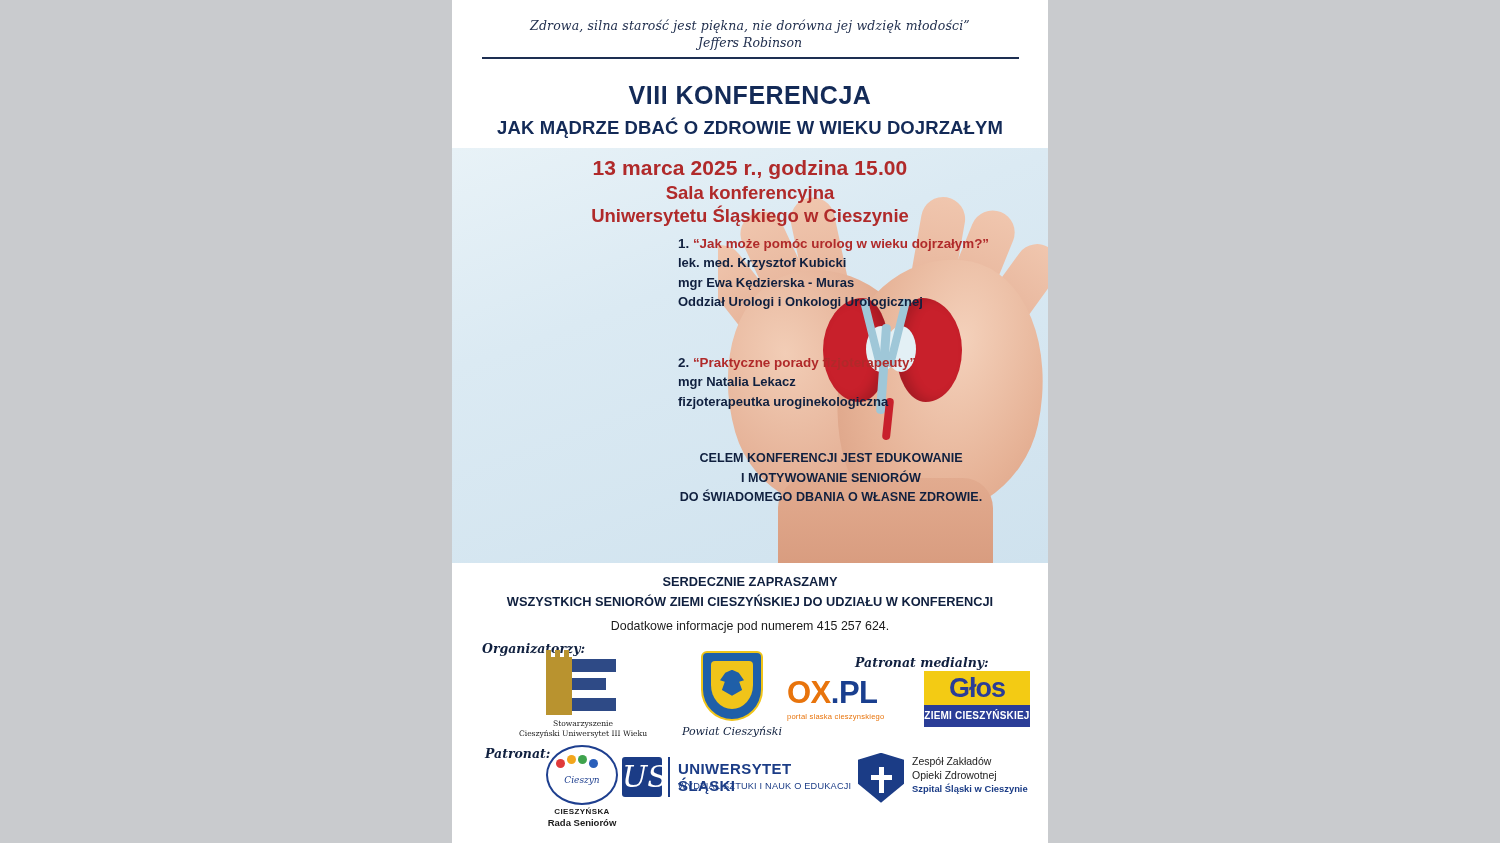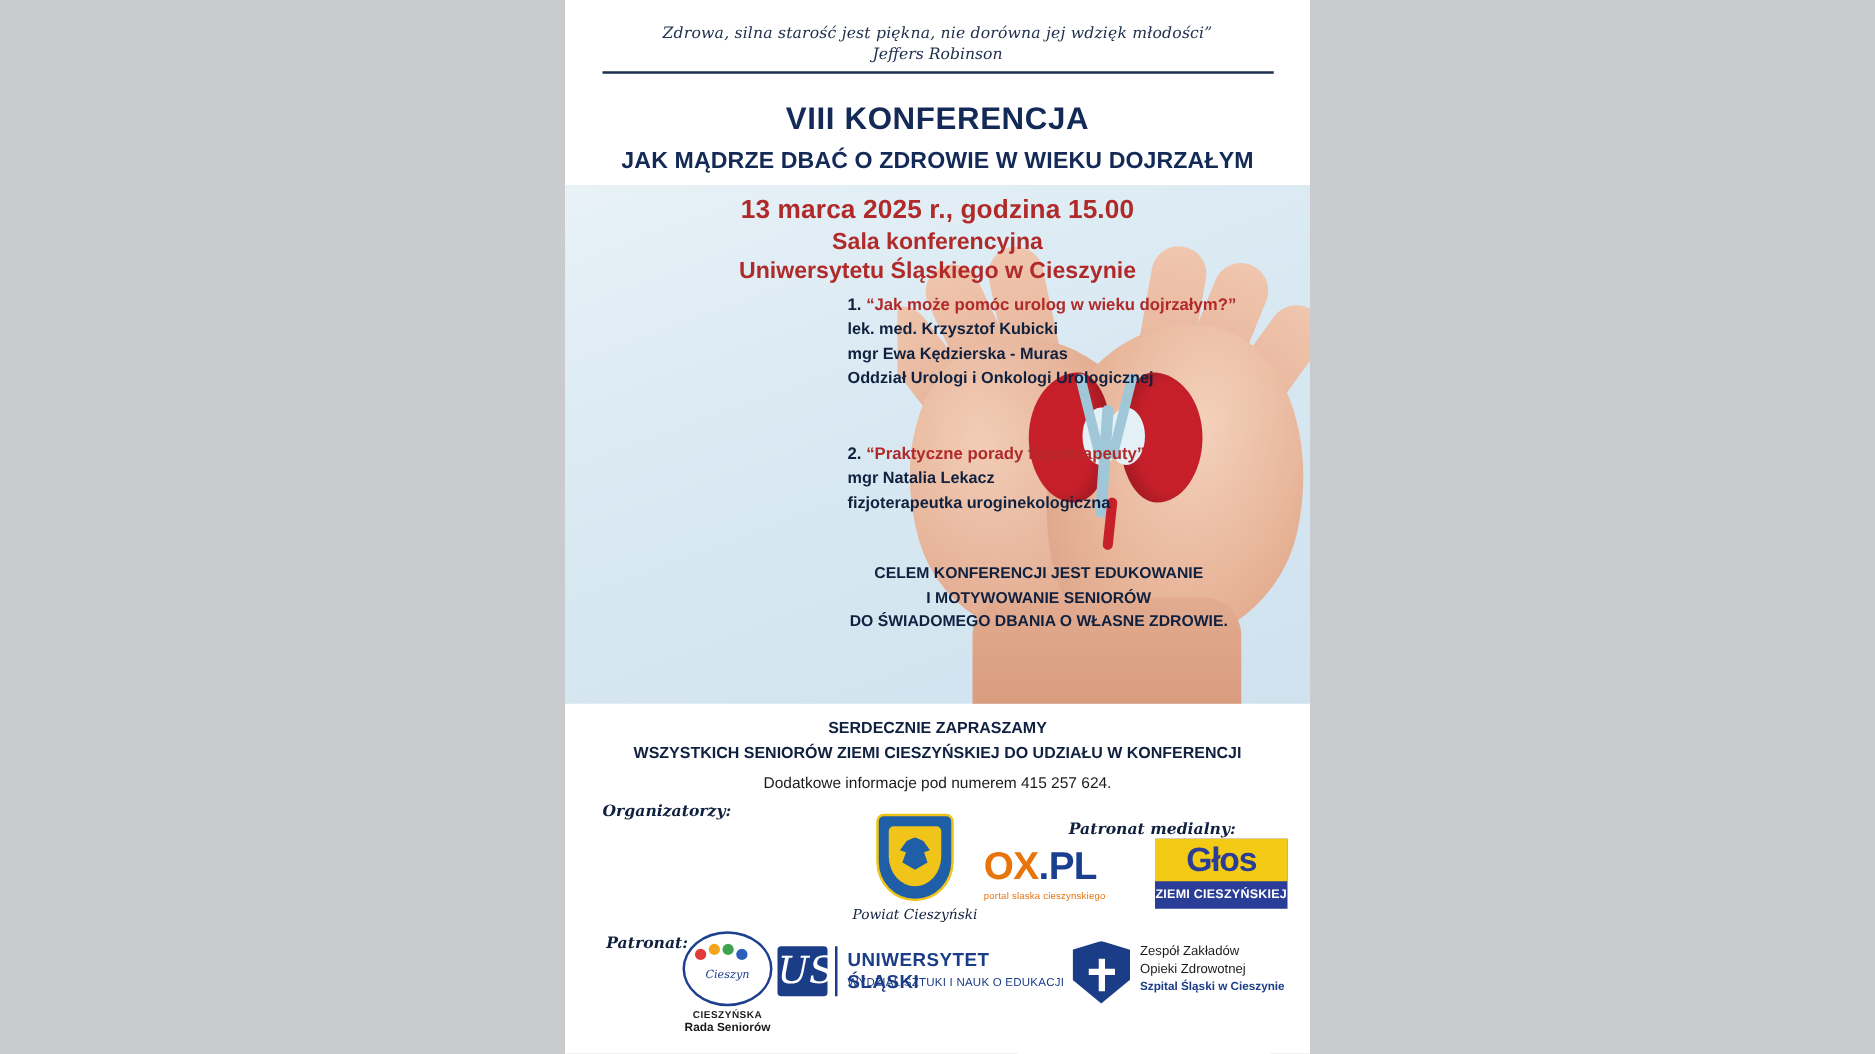--- a/index.html
+++ b/index.html
@@ -427,20 +427,30 @@
     <div>WSZYSTKICH SENIORÓW ZIEMI CIESZYŃSKIEJ DO UDZIAŁU W KONFERENCJI</div>
   </div>
   <div class="phone">Dodatkowe informacje pod numerem 415 257 624.</div>
 
   <div class="logo-section">
 
     <div class="lbl lbl-org">Organizatorzy:</div>
     <div class="lbl lbl-med">Patronat medialny:</div>
     <div class="lbl lbl-pat">Patronat:</div>
 
+    <div class="logo-sut">
+      <div class="sut-mark">
+        <div class="sut-tower"></div>
+        <div class="sut-e1"></div>
+        <div class="sut-e2"></div>
+        <div class="sut-e3"></div>
+      </div>
+      <div class="sut-t1">Stowarzyszenie</div>
+      <div class="sut-t2">Cieszyński Uniwersytet III Wieku</div>
+    </div>
 
     <div class="logo-powiat">
       <div class="crest">
         <div class="crest-inner">
             <div class="eagle"></div>
           </div>
       </div>
       <div class="powiat-cap">Powiat Cieszyński</div>
     </div>
 

